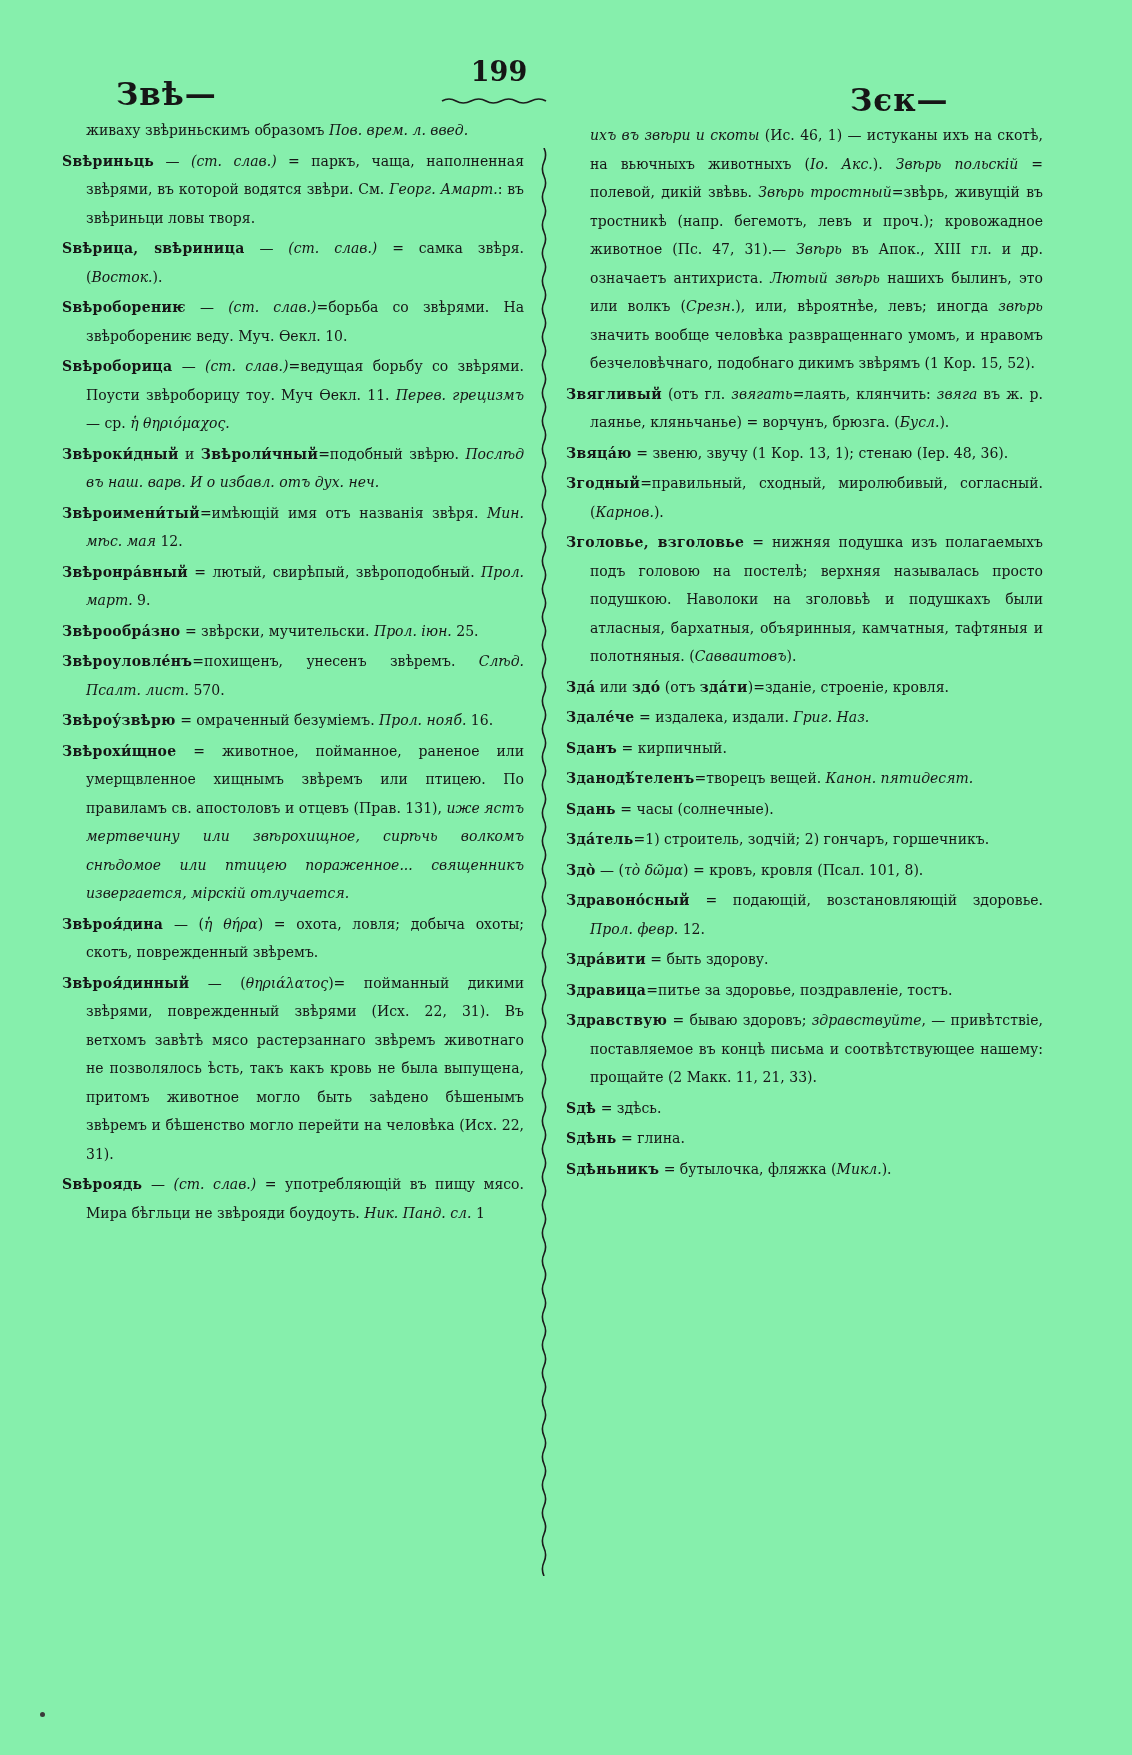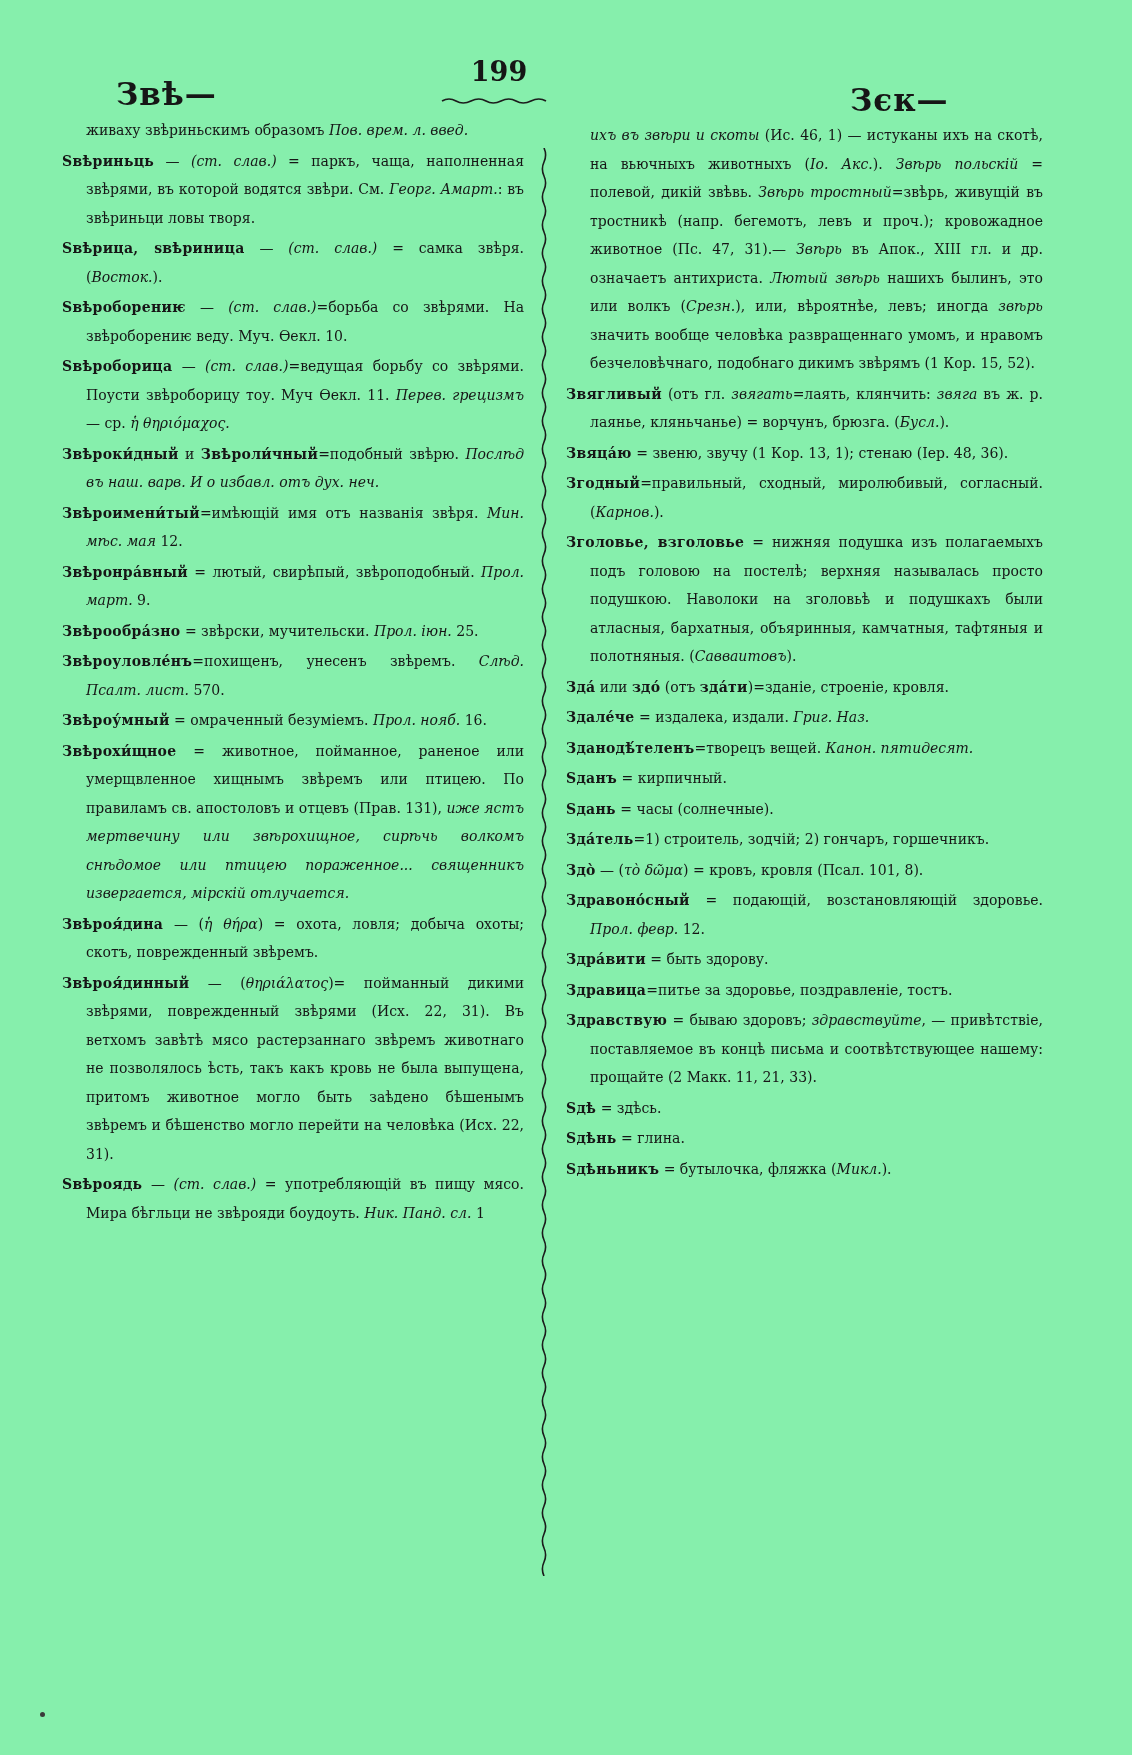--- a/index.html
+++ b/index.html
@@ -51,36 +51,36 @@
       <p class="entry cont"><span class="r-p">живаху звѣриньскимъ образомъ </span><span class="r-i">Пов. врем. л. введ.</span></p>
       <p class="entry"><span class="r-h">Ѕвѣриньць</span><span class="r-p"> — </span><span class="r-i">(ст. слав.)</span><span class="r-p"> = паркъ, чаща, наполненная звѣрями, въ которой водятся звѣри. См. </span><span class="r-i">Георг. Амарт.</span><span class="r-p">: въ звѣриньци ловы творя.</span></p>
       <p class="entry"><span class="r-h">Ѕвѣрица, ѕвѣриница</span><span class="r-p"> — </span><span class="r-i">(ст. слав.)</span><span class="r-p"> = самка звѣря. (</span><span class="r-i">Восток.</span><span class="r-p">).</span></p>
       <p class="entry"><span class="r-h">Ѕвѣроборениѥ</span><span class="r-p"> — </span><span class="r-i">(ст. слав.)</span><span class="r-p">=борьба со звѣрями. На звѣроборениѥ веду. Муч. Ѳекл. 10.</span></p>
       <p class="entry"><span class="r-h">Ѕвѣроборица</span><span class="r-p"> — </span><span class="r-i">(ст. слав.)</span><span class="r-p">=ведущая борьбу со звѣрями. Поусти звѣроборицу тоу. Муч Ѳекл. 11. </span><span class="r-i">Перев. грецизмъ</span><span class="r-p"> — ср. </span><span class="r-g">ἡ θηριόμαχος.</span></p>
       <p class="entry"><span class="r-h">Звѣроки́дный</span><span class="r-p"> и </span><span class="r-h">Звѣроли́чный</span><span class="r-p">=подобный звѣрю. </span><span class="r-i">Послѣд въ наш. варв. И о избавл. отъ дух. неч.</span></p>
       <p class="entry"><span class="r-h">Звѣроимени́тый</span><span class="r-p">=имѣющій имя отъ названія звѣря. </span><span class="r-i">Мин. мѣс. мая</span><span class="r-p"> 12.</span></p>
       <p class="entry"><span class="r-h">Звѣронра́вный</span><span class="r-p"> = лютый, свирѣпый, звѣроподобный. </span><span class="r-i">Прол. март.</span><span class="r-p"> 9.</span></p>
       <p class="entry"><span class="r-h">Звѣрообра́зно</span><span class="r-p"> = звѣрски, мучительски. </span><span class="r-i">Прол. іюн.</span><span class="r-p"> 25.</span></p>
       <p class="entry"><span class="r-h">Звѣроуловле́нъ</span><span class="r-p">=похищенъ, унесенъ звѣремъ. </span><span class="r-i">Слѣд. Псалт. лист.</span><span class="r-p"> 570.</span></p>
-      <p class="entry"><span class="r-h">Звѣроу́мный</span><span class="r-p"> = омраченный безуміемъ. </span><span class="r-i">Прол. нояб.</span><span class="r-p"> 16.</span></p>
+      <p class="entry"><span class="r-h">Звѣроу́звѣрю</span><span class="r-p"> = омраченный безуміемъ. </span><span class="r-i">Прол. нояб.</span><span class="r-p"> 16.</span></p>
       <p class="entry"><span class="r-h">Звѣрохи́щное</span><span class="r-p"> = животное, пойманное, раненое или умерщвленное хищнымъ звѣремъ или птицею. По правиламъ св. апостоловъ и отцевъ (Прав. 131), </span><span class="r-i">иже ястъ мертвечину или звѣрохищное, сирѣчь волкомъ снѣдомое или птицею пораженное... священникъ извергается, мірскій отлучается.</span></p>
       <p class="entry"><span class="r-h">Звѣроя́дина</span><span class="r-p"> — (</span><span class="r-g">ἡ θήρα</span><span class="r-p">) = охота, ловля; добыча охоты; скотъ, поврежденный звѣремъ.</span></p>
       <p class="entry"><span class="r-h">Звѣроя́динный</span><span class="r-p"> — (</span><span class="r-g">θηριάλατος</span><span class="r-p">)= пойманный дикими звѣрями, поврежденный звѣрями (Исх. 22, 31). Въ ветхомъ завѣтѣ мясо растерзаннаго звѣремъ животнаго не позволялось ѣсть, такъ какъ кровь не была выпущена, притомъ животное могло быть заѣдено бѣшенымъ звѣремъ и бѣшенство могло перейти на человѣка (Исх. 22, 31).</span></p>
       <p class="entry"><span class="r-h">Ѕвѣроядь</span><span class="r-p"> — </span><span class="r-i">(ст. слав.)</span><span class="r-p"> = употребляющій въ пищу мясо. Мира бѣгльци не звѣрояди боудоуть. </span><span class="r-i">Ник. Панд. сл.</span><span class="r-p"> 1</span></p>
     </div>
   <div class="column col-right">
       <p class="entry cont"><span class="r-i">ихъ въ звѣри и скоты</span><span class="r-p"> (Ис. 46, 1) — истуканы ихъ на скотѣ, на вьючныхъ животныхъ (</span><span class="r-i">Іо. Акс.</span><span class="r-p">). </span><span class="r-i">Звѣрь польскій</span><span class="r-p"> = полевой, дикій звѣвь. </span><span class="r-i">Звѣрь тростный</span><span class="r-p">=звѣрь, живущій въ тростникѣ (напр. бегемотъ, левъ и проч.); кровожадное животное (Пс. 47, 31).— </span><span class="r-i">Звѣрь</span><span class="r-p"> въ Апок., XIII гл. и др. означаетъ антихриста. </span><span class="r-i">Лютый звѣрь</span><span class="r-p"> нашихъ былинъ, это или волкъ (</span><span class="r-i">Срезн.</span><span class="r-p">), или, вѣроятнѣе, левъ; иногда </span><span class="r-i">звѣрь</span><span class="r-p"> значить вообще человѣка развращеннаго умомъ, и нравомъ безчеловѣчнаго, подобнаго дикимъ звѣрямъ (1 Кор. 15, 52).</span></p>
       <p class="entry"><span class="r-h">Звягливый</span><span class="r-p"> (отъ гл. </span><span class="r-i">звягать</span><span class="r-p">=лаять, клянчить: </span><span class="r-i">звяга</span><span class="r-p"> въ ж. р. лаянье, кляньчанье) = ворчунъ, брюзга. (</span><span class="r-i">Бусл.</span><span class="r-p">).</span></p>
       <p class="entry"><span class="r-h">Звяца́ю</span><span class="r-p"> = звеню, звучу (1 Кор. 13, 1); стенаю (Іер. 48, 36).</span></p>
       <p class="entry"><span class="r-h">Згодный</span><span class="r-p">=правильный, сходный, миролюбивый, согласный. (</span><span class="r-i">Карнов.</span><span class="r-p">).</span></p>
       <p class="entry"><span class="r-h">Зголовье, взголовье</span><span class="r-p"> = нижняя подушка изъ полагаемыхъ подъ головою на постелѣ; верхняя называлась просто подушкою. Наволоки на зголовьѣ и подушкахъ были атласныя, бархатныя, объяринныя, камчатныя, тафтяныя и полотняныя. (</span><span class="r-i">Савваитовъ</span><span class="r-p">).</span></p>
       <p class="entry"><span class="r-h">Зда́</span><span class="r-p"> или </span><span class="r-h">здо́</span><span class="r-p"> (отъ </span><span class="r-h">зда́ти</span><span class="r-p">)=зданіе, строеніе, кровля.</span></p>
       <p class="entry"><span class="r-h">Здале́че</span><span class="r-p"> = издалека, издали. </span><span class="r-i">Григ. Наз.</span></p>
+      <p class="entry"><span class="r-h">Ѕданъ</span><span class="r-p"> = кирпичный.</span></p>
       <p class="entry"><span class="r-h">Зданодѣ́теленъ</span><span class="r-p">=творецъ вещей. </span><span class="r-i">Канон. пятидесят.</span></p>
-      <p class="entry"><span class="r-h">Ѕданъ</span><span class="r-p"> = кирпичный.</span></p>
       <p class="entry"><span class="r-h">Ѕдань</span><span class="r-p"> = часы (солнечные).</span></p>
       <p class="entry"><span class="r-h">Зда́тель</span><span class="r-p">=1) строитель, зодчій; 2) гончаръ, горшечникъ.</span></p>
       <p class="entry"><span class="r-h">Здо̀</span><span class="r-p"> — (</span><span class="r-g">τὸ δῶμα</span><span class="r-p">) = кровъ, кровля (Псал. 101, 8).</span></p>
       <p class="entry"><span class="r-h">Здравоно́сный</span><span class="r-p"> = подающій, возстановляющій здоровье. </span><span class="r-i">Прол. февр.</span><span class="r-p"> 12.</span></p>
       <p class="entry"><span class="r-h">Здра́вити</span><span class="r-p"> = быть здорову.</span></p>
       <p class="entry"><span class="r-h">Здравица</span><span class="r-p">=питье за здоровье, поздравленіе, тостъ.</span></p>
       <p class="entry"><span class="r-h">Здравствую</span><span class="r-p"> = бываю здоровъ; </span><span class="r-i">здравствуйте</span><span class="r-p">, — привѣтствіе, поставляемое въ концѣ письма и соотвѣтствующее нашему: прощайте (2 Макк. 11, 21, 33).</span></p>
       <p class="entry"><span class="r-h">Ѕдѣ</span><span class="r-p"> = здѣсь.</span></p>
       <p class="entry"><span class="r-h">Ѕдѣнь</span><span class="r-p"> = глина.</span></p>
       <p class="entry"><span class="r-h">Ѕдѣньникъ</span><span class="r-p"> = бутылочка, фляжка (</span><span class="r-i">Микл.</span><span class="r-p">).</span></p>

